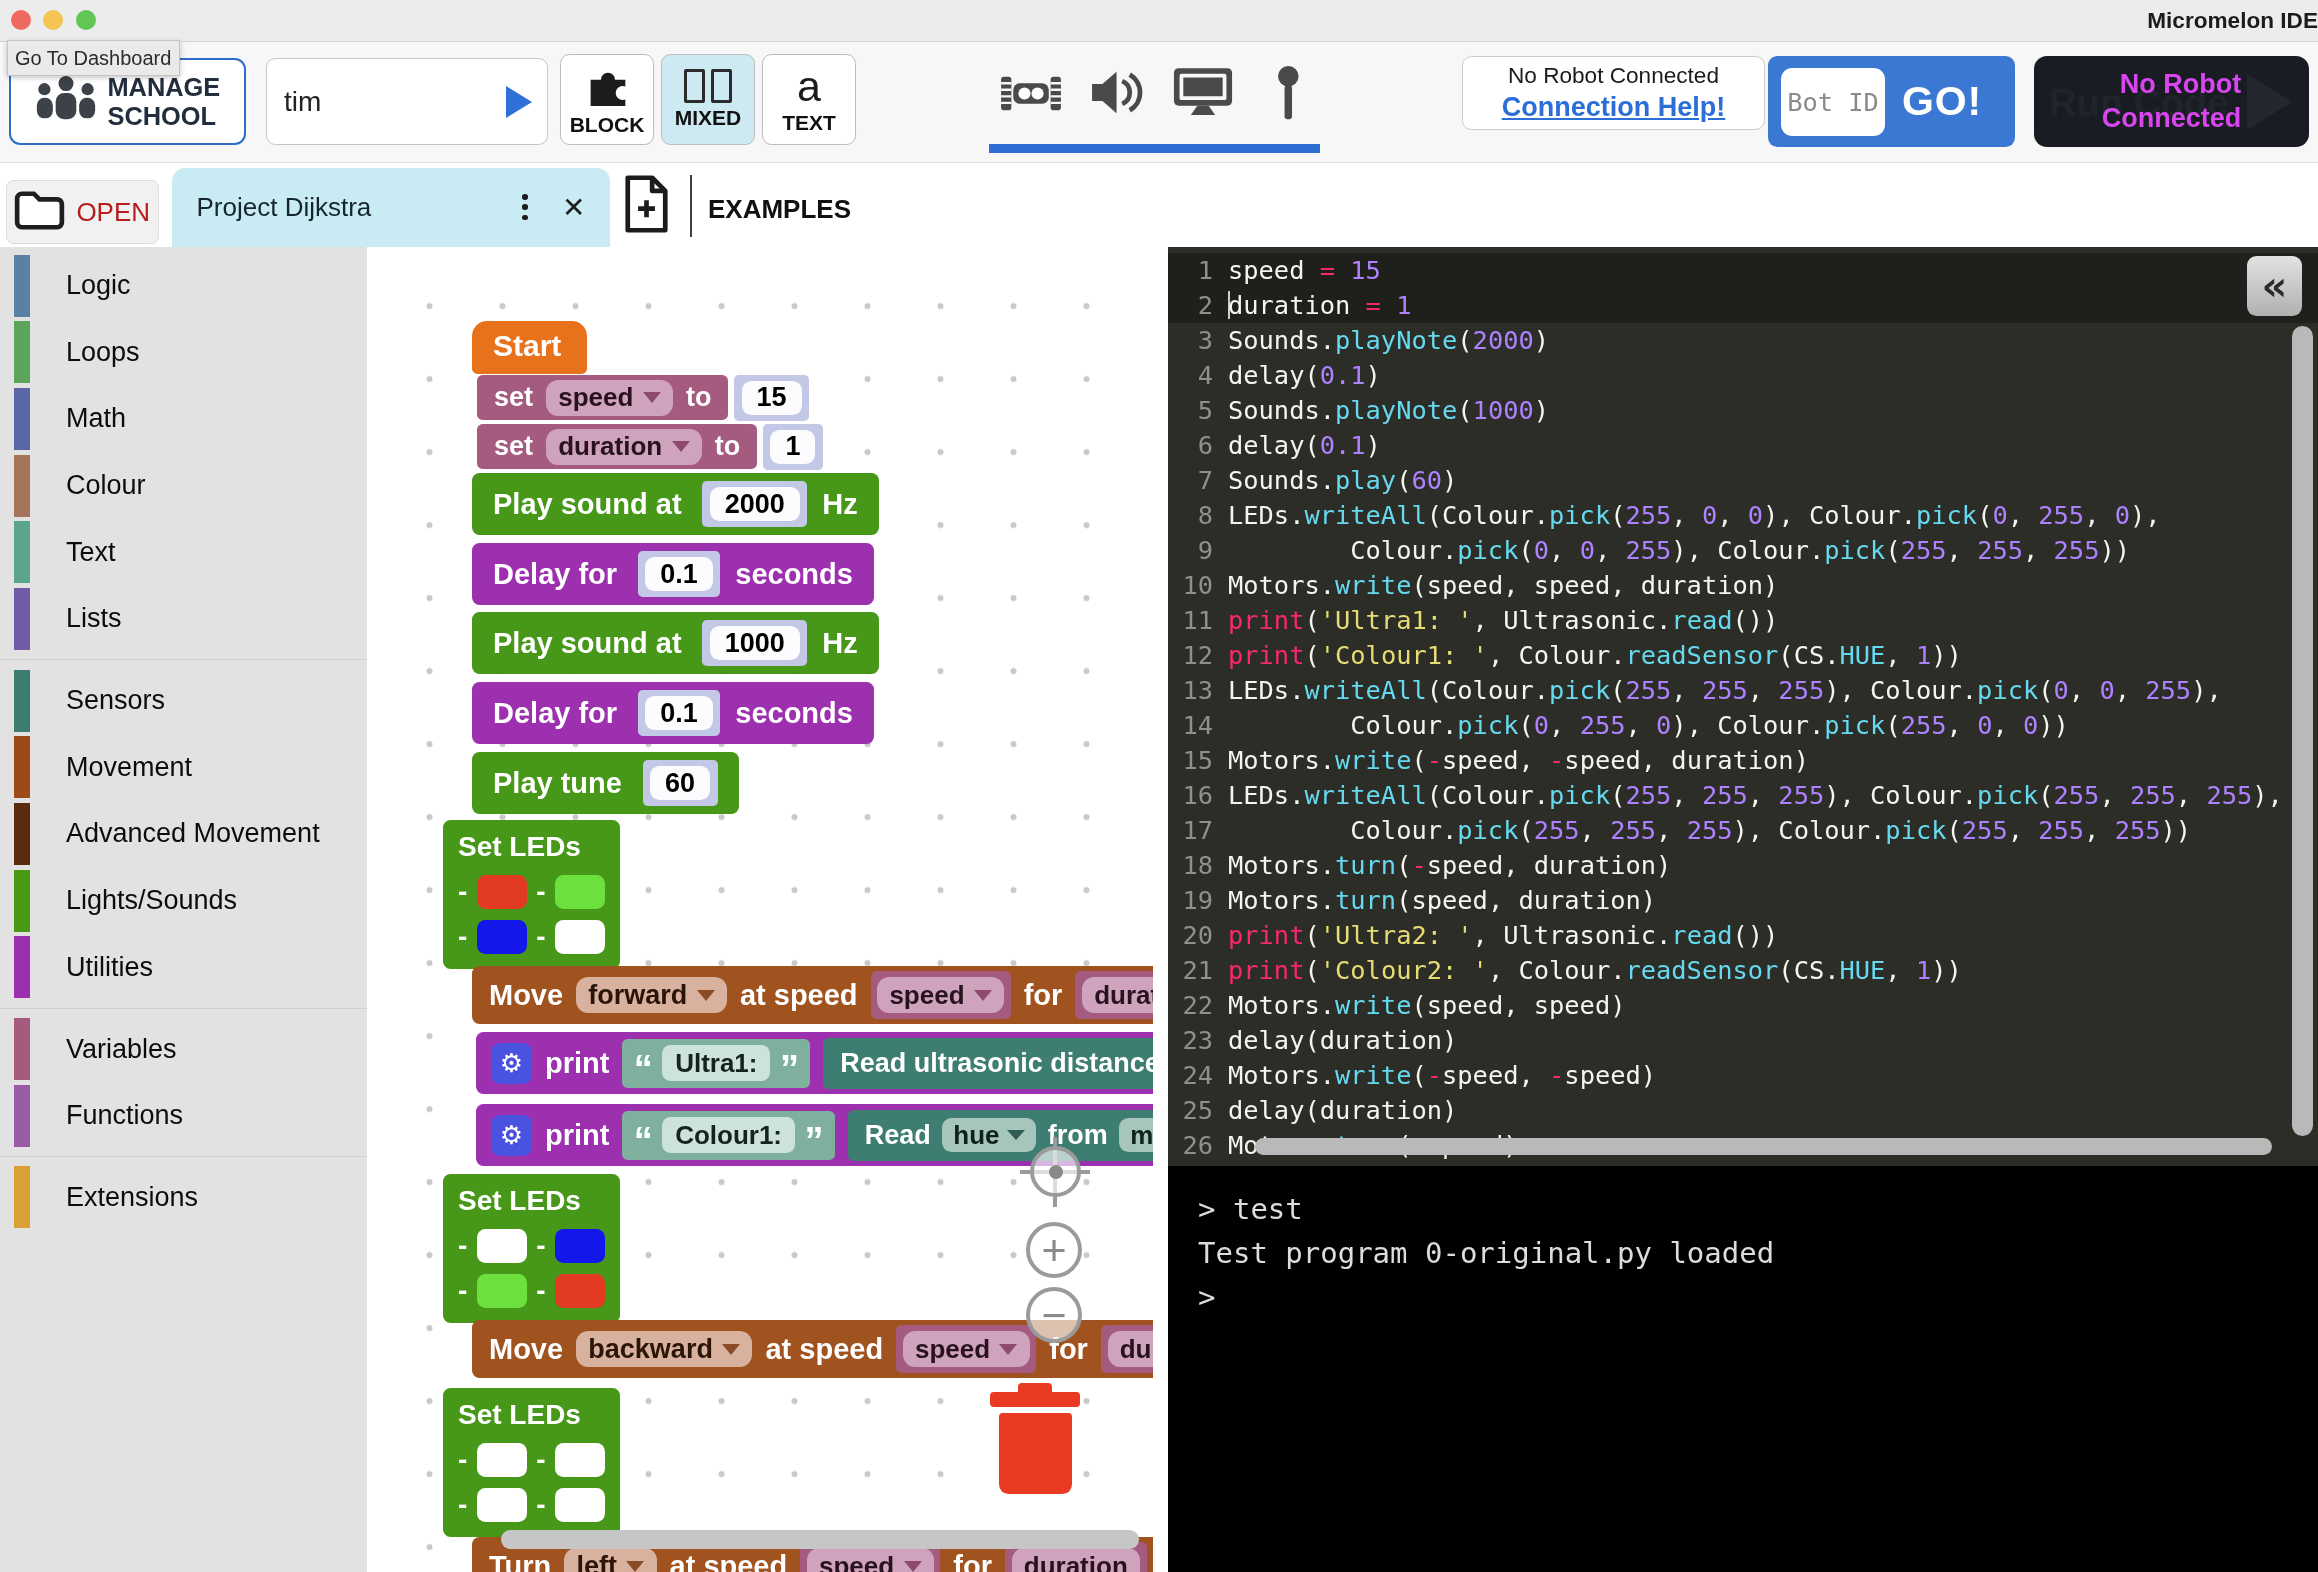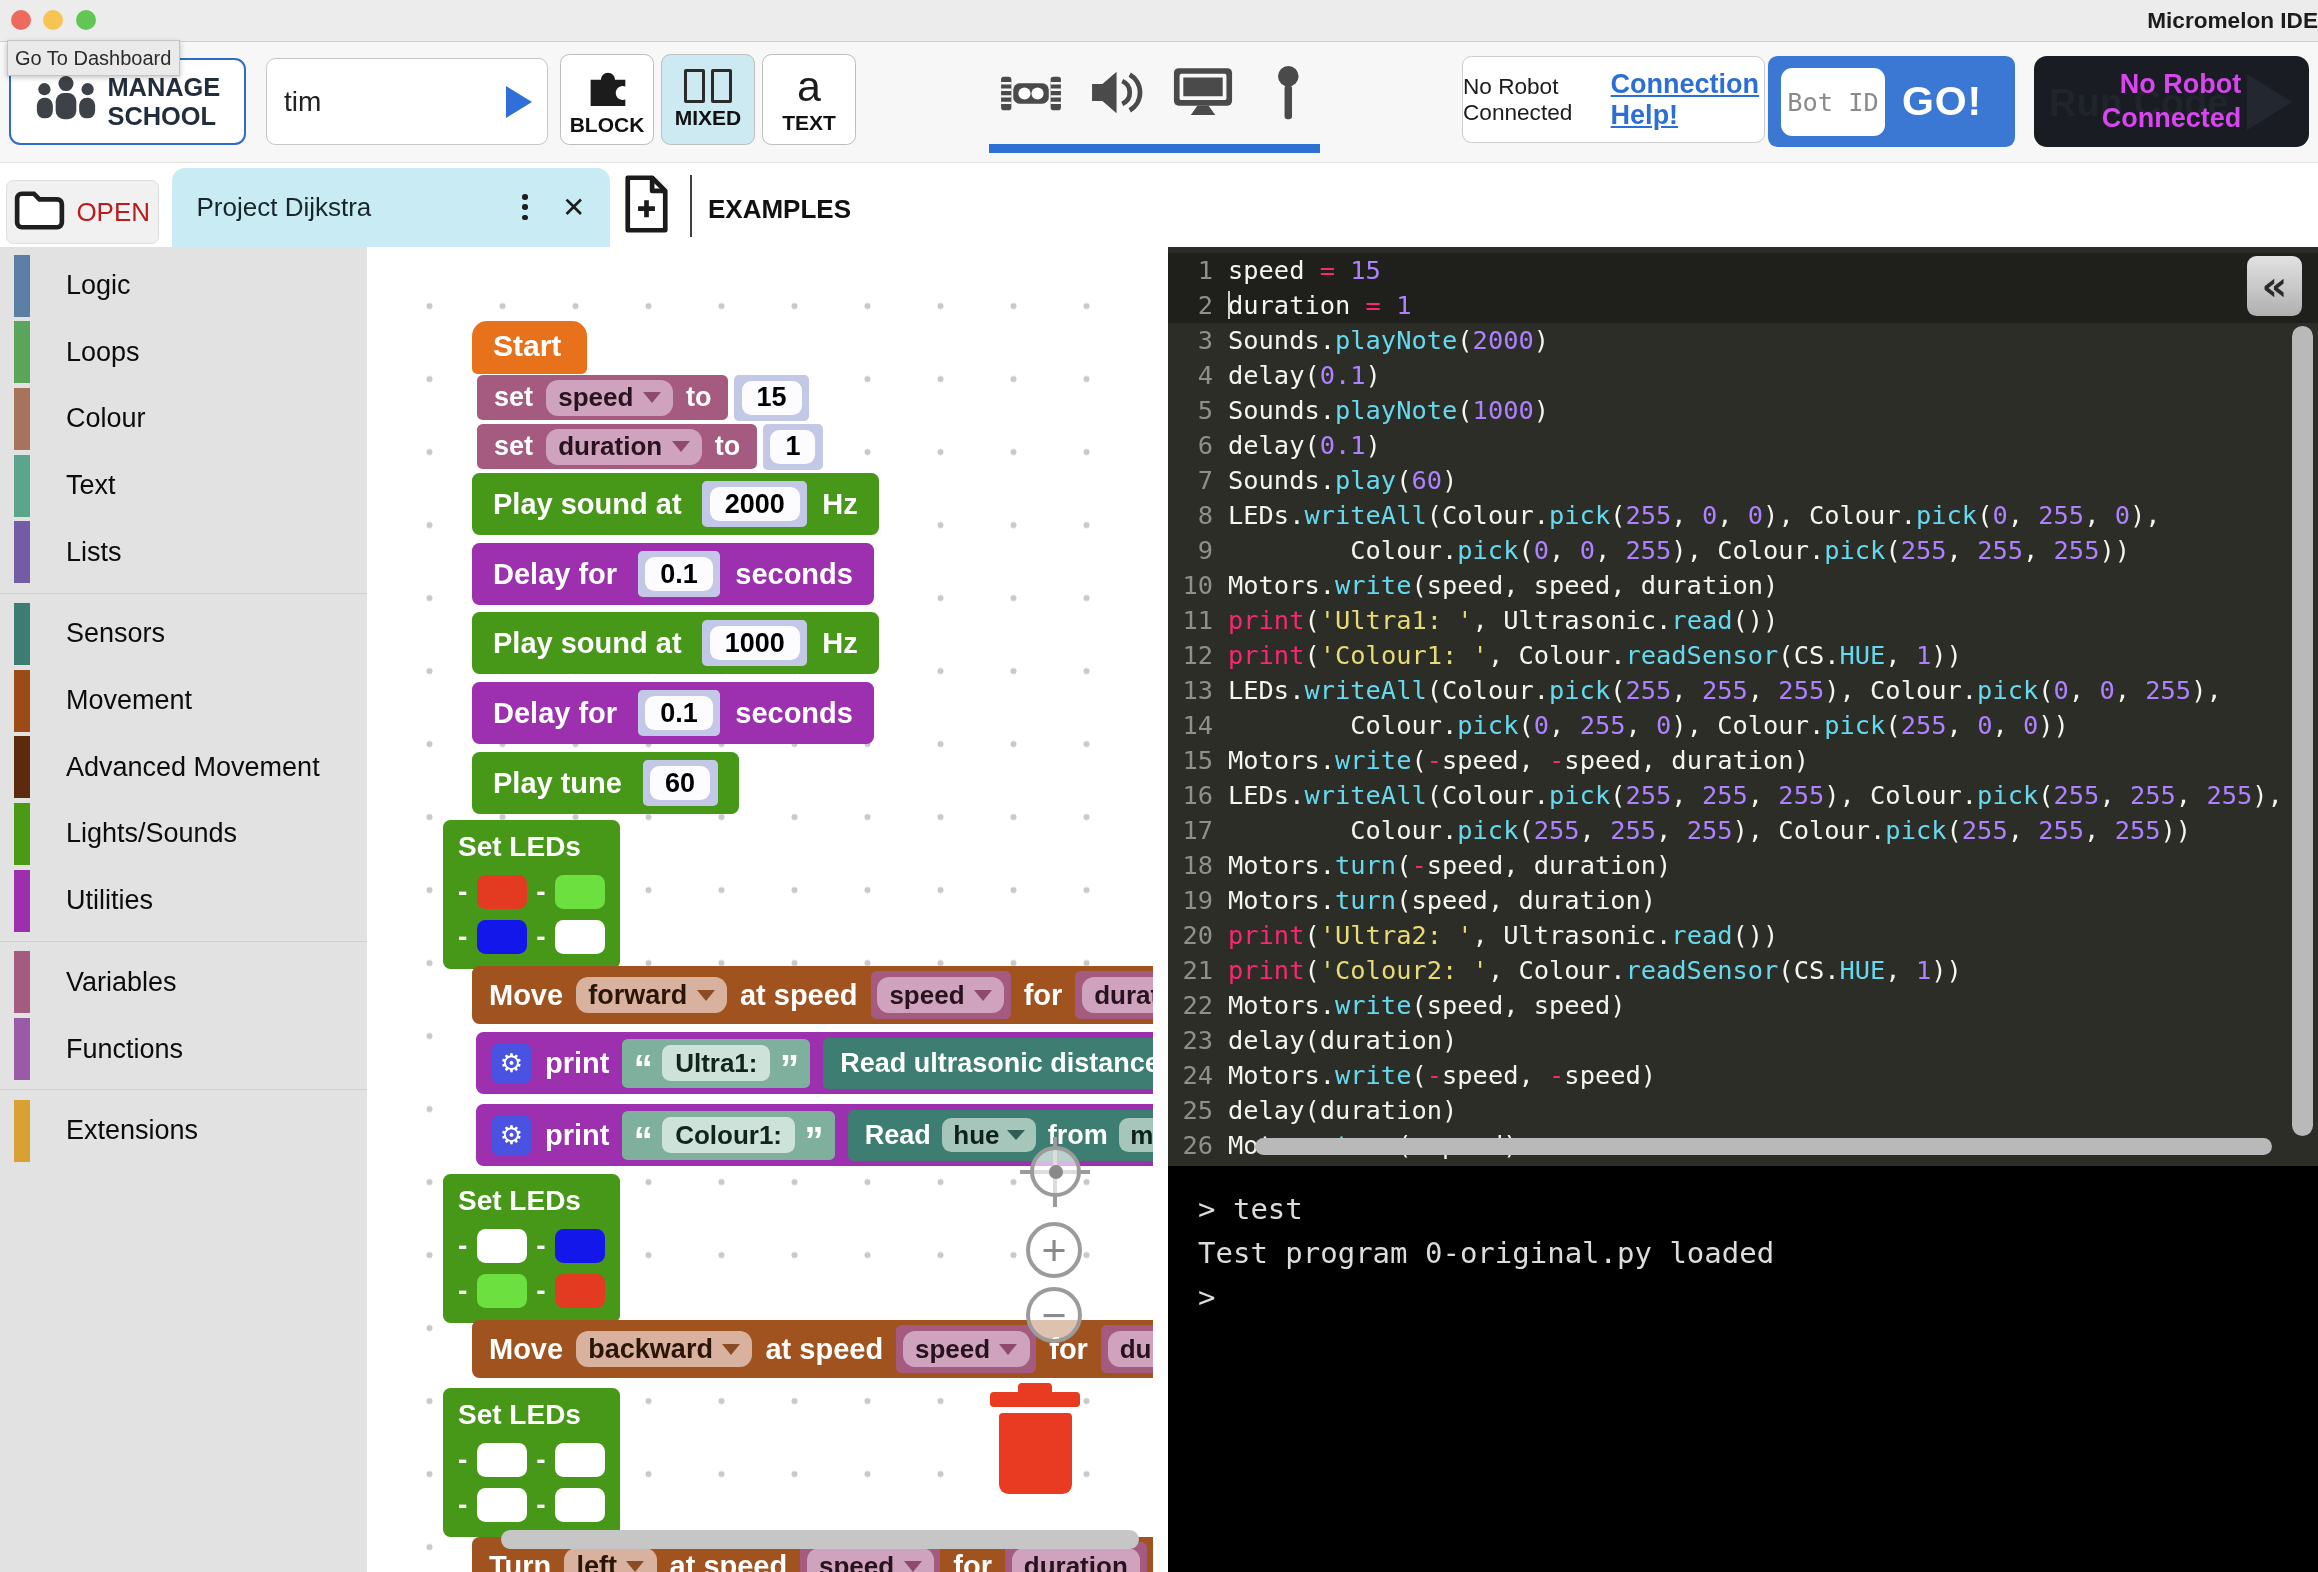--- a/index.html
+++ b/index.html
@@ -35,22 +35,22 @@
             gap:2.8px;box-sizing:border-box;}
   .mode-btn .mlabel{font-size:21px;font-weight:800;color:#111;}
   #mode-block{left:560px;} #mode-mixed{left:661px;background:#cdeaf3;} #mode-text{left:762px;}
   .mixed-ic{display:flex;gap:6.6px;}
   .mixed-ic span{width:15px;height:28px;border:3.8px solid #2b2b2b;border-radius:1.9px;}
   .text-ic{font-size:43px;color:#1c1c1c;line-height:1;}
   .tbicon{position:absolute;}
   #ic-robot{left:1000px;top:30px;} #ic-speaker{left:1090px;top:26px;}
   #ic-monitor{left:1173px;top:25.4px;} #ic-pin{left:1277px;top:22.6px;}
   .active-underline{position:absolute;left:989px;top:102px;width:331px;height:8.5px;background:#2e6fd3;}
-  .conn-box{position:absolute;left:1462px;top:14px;width:303px;height:87px;background:#fff;
-            border:0.9px solid #ccc;border-radius:9.4px;display:flex;flex-direction:row;align-items:center;
+  .conn-box{position:absolute;left:1462px;top:14px;width:303px;height:74px;background:#fff;
+            border:0.9px solid #ccc;border-radius:9.4px;display:flex;flex-direction:column;align-items:center;
             justify-content:center;gap:2.8px;box-sizing:border-box;}
   .conn-status{font-size:22.6px;color:#1b1b1b;}
   .conn-help{font-size:27px;font-weight:800;color:#2b6fd6;text-decoration:underline;}
   .go-panel{position:absolute;left:1768px;top:14px;width:247px;height:91px;background:#3a78d3;
             border-radius:9.4px;display:flex;align-items:center;padding:0 13px;box-sizing:border-box;gap:17px;}
   .botid{width:100px;height:66px;background:#fff;border:none;border-radius:11.3px;outline:none;
          font-family:"DejaVu Sans Mono",monospace;font-size:25.4px;color:#555;text-align:center;}
   .botid::placeholder{color:#8a8a8a;}
   .go-label{font-size:41px;font-weight:800;color:#fff;letter-spacing:0.9px;}
   .run-btn{position:absolute;left:2034px;top:14px;width:275px;height:91px;background:#191d23;
@@ -310,20 +310,24 @@
   <div class="sidebar" id="sb-list">
       <div class="sb-row">
         <span class="sb-bar" style="background: rgb(91, 128, 165);"></span>
         <span class="sb-label">Logic</span>
       </div>
       <div class="sb-row">
         <span class="sb-bar" style="background: rgb(91, 165, 91);"></span>
         <span class="sb-label">Loops</span>
       </div>
       <div class="sb-row">
+        <span class="sb-bar" style="background: rgb(91, 103, 165);"></span>
+        <span class="sb-label">Math</span>
+      </div>
+      <div class="sb-row">
         <span class="sb-bar" style="background: rgb(165, 116, 91);"></span>
         <span class="sb-label">Colour</span>
       </div>
       <div class="sb-row">
         <span class="sb-bar" style="background: rgb(91, 165, 140);"></span>
         <span class="sb-label">Text</span>
       </div>
       <div class="sb-row">
         <span class="sb-bar" style="background: rgb(116, 91, 165);"></span>
         <span class="sb-label">Lists</span>

